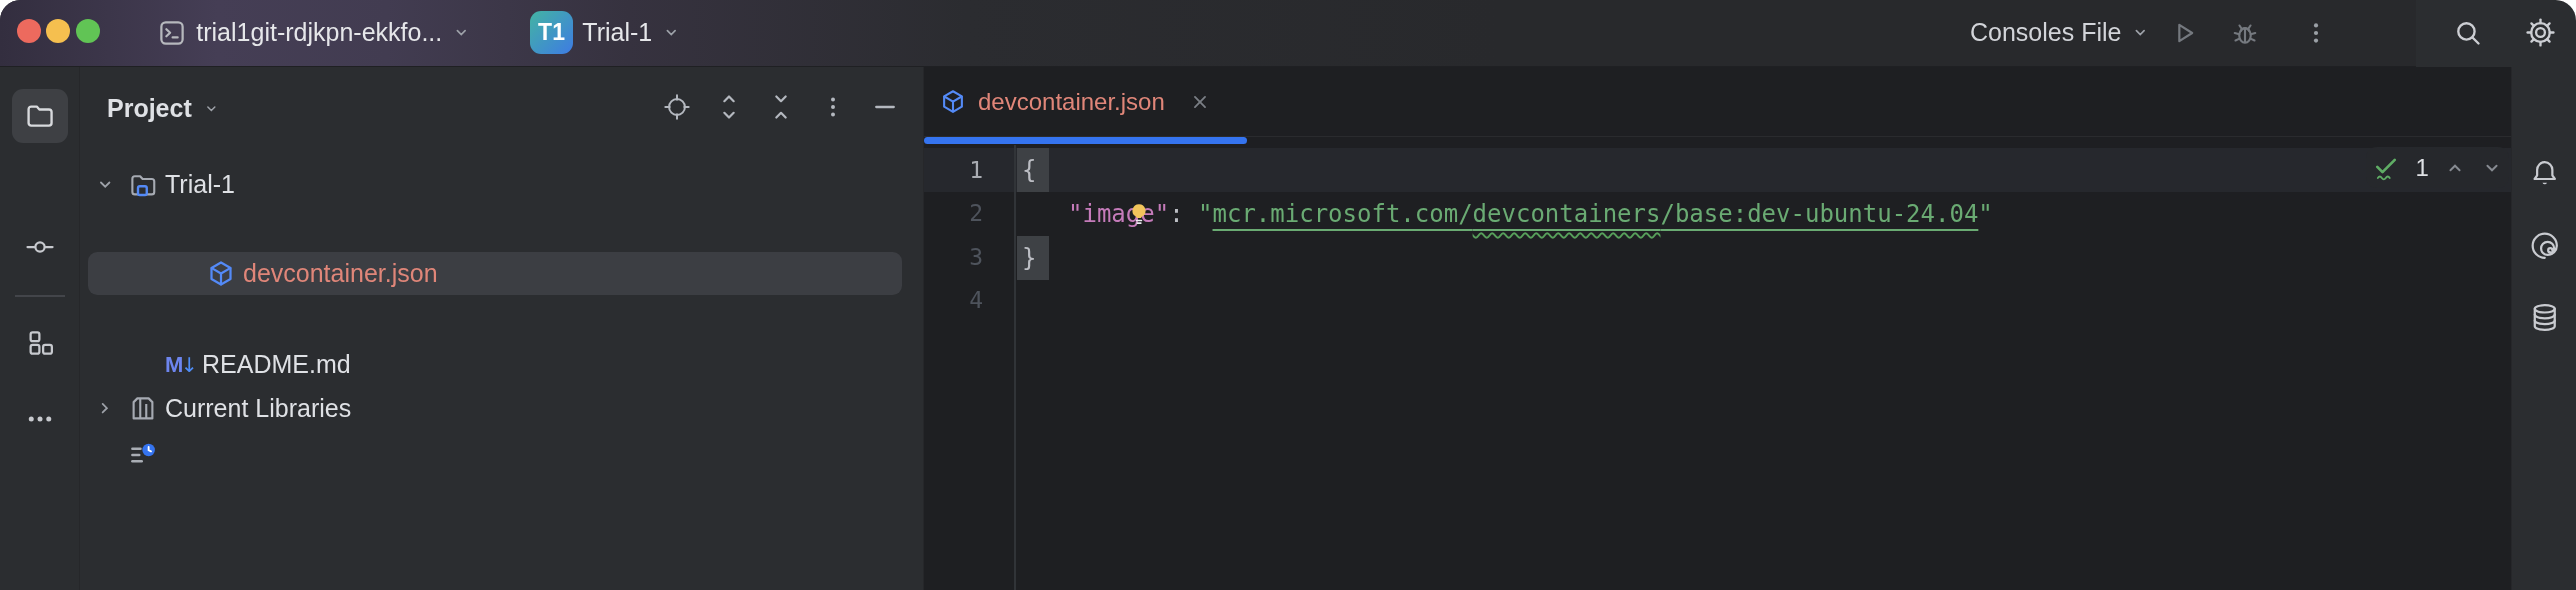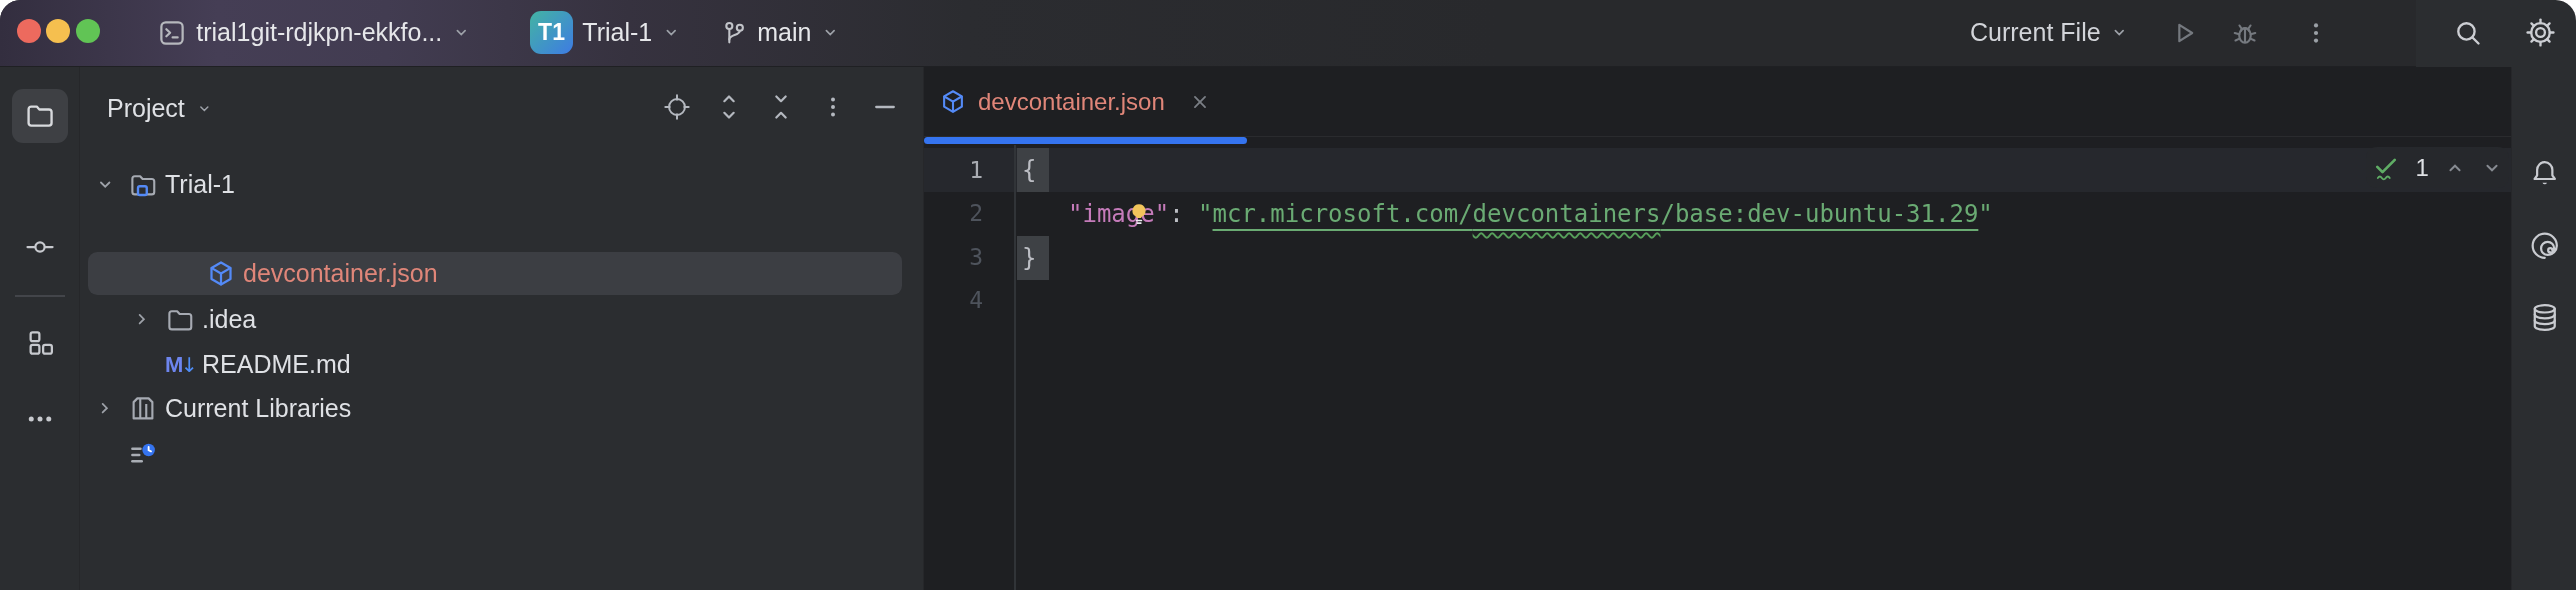--- a/index.html
+++ b/index.html
@@ -26,21 +26,21 @@
   .dim{color:#75797f;}
   .lite{color:#ccced3;}
   
   #leftstrip{position:absolute;left:0;top:67px;width:80px;height:524px;background:#2b2d30;border-right:1.9px solid #26272a;}
   .strip-btn{position:absolute;left:0;width:80px;display:flex;justify-content:center;color:#c7c9ce;}
   .strip-active{left:12px;width:56px;height:54px;background:#3e4044;border-radius:11px;display:flex;align-items:center;justify-content:center;color:#d8dadd;}
   .strip-div{position:absolute;left:15px;width:50px;height:1.9px;background:#43454a;}
   
   #panel{position:absolute;left:80px;top:67px;width:844px;height:524px;background:#2b2d30;border-right:1.9px solid #26272a;}
   #panel-header{position:absolute;left:0;top:0;width:100%;height:83px;}
-  #panel-title{position:absolute;left:27px;top:27px;display:flex;align-items:center;gap:11px;font-size:25px;font-weight:400;color:#dfe1e5;}
+  #panel-title{position:absolute;left:27px;top:27px;display:flex;align-items:center;gap:11px;font-size:25px;font-weight:700;color:#dfe1e5;}
   .ph-icons{position:absolute;right:24px;top:26px;display:flex;align-items:center;gap:24px;color:#b4b8bf;}
   .tree-row{position:absolute;left:0;width:100%;height:43px;display:flex;align-items:center;font-size:25px;color:#dfe1e5;}
   .tree-row .slot{width:33px;display:flex;align-items:center;justify-content:flex-start;flex:0 0 33px;color:#9da1a8;}
   .tree-row .ticon{width:37px;flex:0 0 37px;display:flex;align-items:center;color:#a6aab2;}
   .sel-bg{position:absolute;left:8.3px;right:21px;top:0;height:43px;background:#3c3e43;border-radius:9.3px;}
   .tree-label{position:relative;white-space:nowrap;}
   .salmon{color:var(--salmon);}
   .md-m{font-weight:700;font-size:22px;color:#6d85ee;letter-spacing:-0.9px;}
   .md-arrow{font-family:"DejaVu Sans",sans-serif;font-size:20.4px;color:#4f8df7;margin-left:-1.9px;}
   
@@ -100,39 +100,23 @@
     <div class="tb-item" style="left:530px">
       <span class="badge-t1">T1</span>
       <span>Trial-1</span>
       <span class="chev">
         <svg width="18.5" height="18.5" viewBox="0 0 24 24" fill="none" stroke="#9da1a8" stroke-width="2.2" stroke-linecap="round">
             <polyline points="7,10 12,15 17,10"></polyline>
           </svg>
       </span>
     </div>
 
-    <div class="tb-item" style="left:720px">
-      <span>
-        <svg width="28" height="28" viewBox="0 0 24 24" fill="none" stroke="#c2c4c9" stroke-width="1.8" stroke-linecap="round">
-          <circle cx="8" cy="6" r="2.6"></circle>
-            <circle cx="17" cy="7.5" r="2.6"></circle>
-          <line x1="8" y1="8.6" x2="8" y2="20"></line>
-          <path d="M17 10.1c0 4-9 3.4-9 7.4"></path>
-        </svg>
-      </span>
-      <span>main</span>
-      <span class="chev">
-        <svg width="18.5" height="18.5" viewBox="0 0 24 24" fill="none" stroke="#9da1a8" stroke-width="2.2" stroke-linecap="round">
-            <polyline points="7,10 12,15 17,10"></polyline>
-          </svg>
-      </span>
-    </div>
 
     <div class="tb-item" style="left:1970px;color:#d2d4d9">
-      <span>Current File</span>
+      <span>Consoles File</span>
       <span class="chev">
         <svg width="18.5" height="18.5" viewBox="0 0 24 24" fill="none" stroke="#9da1a8" stroke-width="2.2" stroke-linecap="round">
             <polyline points="7,10 12,15 17,10"></polyline>
           </svg>
       </span>
     </div>
 
     <div class="tb-item" style="left:2170px">
       <span class="dim">
         <svg width="28" height="28" viewBox="0 0 24 24" fill="none" stroke="currentColor" stroke-width="1.9" stroke-linejoin="round">
@@ -296,33 +280,20 @@
       <span class="ticon" style="position:relative;color:var(--container_blue)">
         <svg width="30" height="30" viewBox="0 0 24 24" fill="none" stroke="currentColor" stroke-width="1.8" stroke-linejoin="round" stroke-linecap="round">
           <path d="M12 2.8l7.6 4.4v8.8L12 20.4 4.4 16V7.2L12 2.8z"></path>
           <path d="M4.6 7.3L12 11.6l7.4-4.3"></path>
             <path d="M12 11.6v8.6"></path>
         </svg>
       </span>
       <span class="tree-label salmon">devcontainer.json</span>
     </div>
 
-    <div class="tree-row" style="top:231px;padding-left:52px">
-      <span class="slot">
-        <svg width="20.4" height="20.4" viewBox="0 0 24 24" fill="none" stroke="currentColor" stroke-width="2.1" stroke-linecap="round">
-            <polyline points="9,7 14,12 9,17"></polyline>
-          </svg>
-      </span>
-      <span class="ticon">
-        <svg width="30" height="30" viewBox="0 0 24 24" fill="none" stroke="currentColor" stroke-width="1.7" stroke-linejoin="round">
-            <path d="M3.5 7c0-1.1.9-2 2-2h4.2l2 2.2h7.3c1.1 0 2 .9 2 2v8.3c0 1.1-.9 2-2 2H5.5c-1.1 0-2-.9-2-2V7z"></path>
-          </svg>
-      </span>
-      <span class="tree-label">.idea</span>
-    </div>
 
     <div class="tree-row" style="top:276px;padding-left:52px">
       <span class="slot"></span>
       <span class="ticon">
         <span class="md-m">M</span>
           <span class="md-arrow">↓</span>
       </span>
       <span class="tree-label">README.md</span>
     </div>
 
@@ -394,21 +365,21 @@
     </div>
 
     <div class="codeline" style="top:125px">
       <span id="bulb">
         <svg width="26" height="26" viewBox="0 0 24 24">
           <path d="M12 3a6 6 0 0 1 3.2 11.1c-.7.5-1.2 1-1.2 1.6h-4c0-.6-.5-1.1-1.2-1.6A6 6 0 0 1 12 3z" fill="var(--bulb_yellow)"></path>
           <line x1="9.8" y1="18" x2="14.2" y2="18" stroke="#e9ebee" stroke-width="1.6" stroke-linecap="round"></line>
           <line x1="10.3" y1="20.4" x2="13.7" y2="20.4" stroke="#e9ebee" stroke-width="1.6" stroke-linecap="round"></line>
         </svg>
       </span>
-      <span style="margin-left:46px" class="key">"image"</span><span>: </span><span class="str">"</span><span class="str lnk"><span>mcr.microsoft.com/</span><span class="typo">devcontainers</span><span>/base:dev-ubuntu-31.29</span></span><span class="str">"</span>
+      <span style="margin-left:46px" class="key">"image"</span><span>: </span><span class="str">"</span><span class="str lnk"><span>mcr.microsoft.com/</span><span class="typo">devcontainers</span><span>/base:dev-ubuntu-24.04</span></span><span class="str">"</span>
     </div>
 
     <div class="codeline" style="top:169px">
       <span>}</span>
     </div>
 
     <div id="inspect-widget">
       <span>
         <svg width="28" height="28" viewBox="0 0 24 24" fill="none" stroke="var(--check_green)" stroke-width="2.3" stroke-linecap="round" stroke-linejoin="round">
           <polyline points="4.5,11 9,15.5 19.5,5"></polyline>

